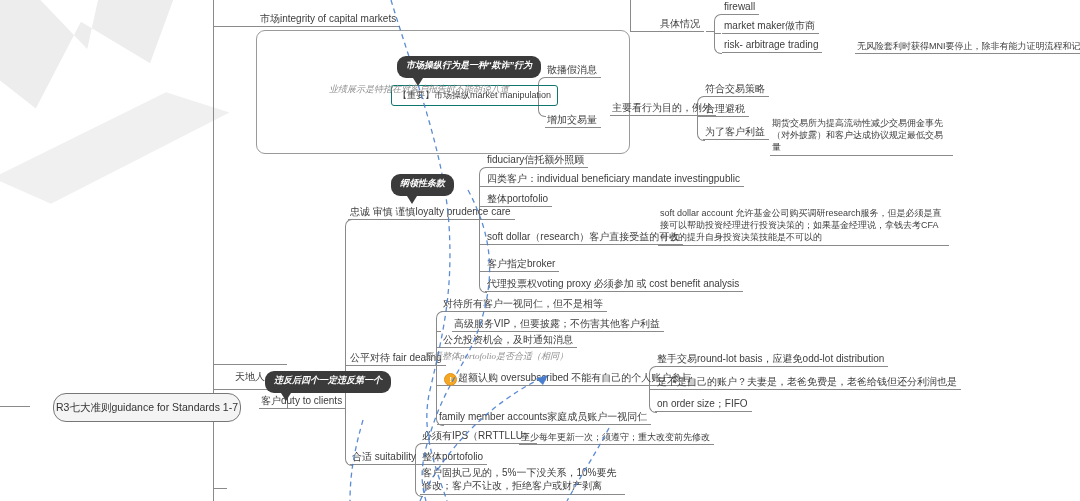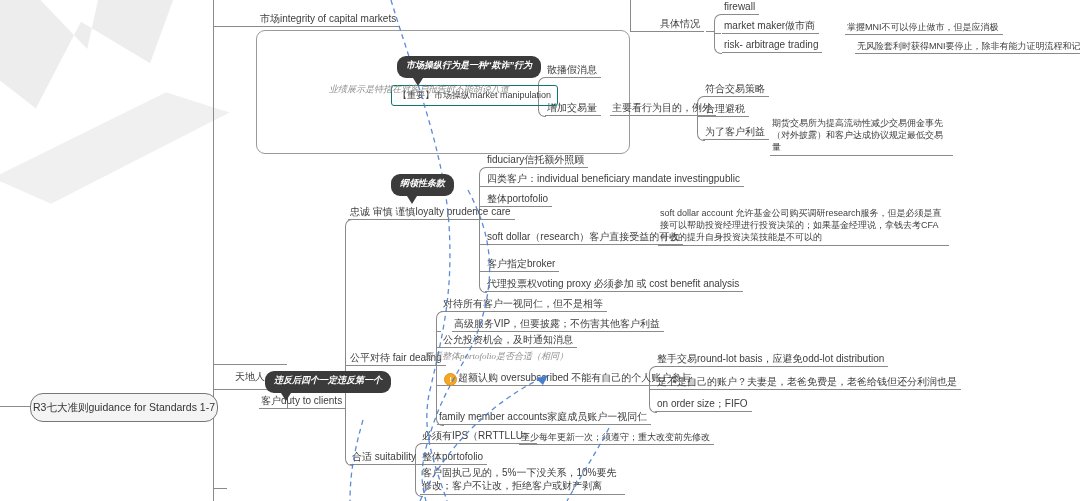--- a/index.html
+++ b/index.html
@@ -17,21 +17,21 @@
   .brkt{position:absolute;border:1px solid #8a8a8a;border-right:none;
      border-radius:7px 0 0 7px;width:7px;z-index:1;}
   .bigbox{position:absolute;border:1px solid #9a9a9a;border-radius:9px;z-index:1;}
   .boxnode{position:absolute;border:1px solid #0f766e;border-radius:3px;padding:3px 6px;
      font-size:9px;color:#3d3d3d;white-space:nowrap;z-index:3;text-align:center;}
   .callout{position:absolute;background:#3b3b3b;color:#fff;font-size:9px;font-style:italic;
      font-weight:bold;padding:3px 9px 6px;border-radius:9px;white-space:nowrap;z-index:6;}
   .callout::after{content:"";position:absolute;top:100%;left:16px;
      border:5px solid transparent;border-top:8px solid #3b3b3b;border-bottom:none;}
   .rootbox{position:absolute;border:1.3px solid #777;border-radius:13px;background:#f4f4f4;
-     display:flex;align-items:center;justify-content:center;font-size:10.5px;color:#333;z-index:2;}
+     display:flex;align-items:center;justify-content:center;font-size:10.5px;color:#333;z-index:2;margin-left:23px;}
   .tdr{position:absolute;border-top:1px solid #8a8a8a;border-bottom:1px solid #8a8a8a;
      display:flex;align-items:center;justify-content:center;font-size:10px;color:#3d3d3d;z-index:2;}
   .marker{position:absolute;width:11px;height:11px;border-radius:50%;background:#f5a623;
      border:1px solid #e0921a;color:#fff;font-size:8px;font-weight:bold;line-height:11px;
      text-align:center;z-index:3;}
   .ovl{position:absolute;left:0;top:0;pointer-events:none;}
 </style>
 </head>
 <body>
 
@@ -56,30 +56,29 @@
   <div class="bigbox" style="left:256px;top:30px;width:372px;height:122px"></div>
 
   <div class="vl" style="left:630px;top:0;height:31px"></div>
   <div class="hl" style="left:630px;top:31px;width:28px"></div>
   <div class="n" style="left:658px;top:17px">具体情况</div>
   <div class="hl" style="left:706px;top:31px;width:8px"></div>
   <div class="brkt" style="left:714px;top:14px;height:38px"></div>
   <div class="hl" style="left:714px;top:33px;width:7px"></div>
   <div class="n" style="left:722px;top:0px">firewall</div>
   <div class="n" style="left:722px;top:19px">market maker做市商</div>
-  <div class="n n9" style="left:845px;top:21px">掌握MNI不可以停止做市，但是应消极</div>
   <div class="n" style="left:722px;top:38px">risk- arbitrage trading</div>
   <div class="n n9" style="left:855px;top:40px">无风险套利时获得MNI要停止，除非有能力证明流程和记录规范</div>
 
   <div class="callout" style="left:397px;top:56px">市场操纵行为是一种“欺诈”行为</div>
   <div class="it" style="left:329px;top:83px">业绩展示是特指在对客户报告时不能胡说八道</div>
   <div class="boxnode" style="left:391px;top:85px">【重要】市场操纵market manipulation</div>
   <div class="brkt" style="left:538px;top:77px;height:38px"></div>
   <div class="n" style="left:545px;top:63px">散播假消息</div>
-  <div class="n" style="left:545px;top:101px">增加交易量</div>
+  <div class="n" style="left:545px;top:113px">增加交易量</div>
   <div class="n" style="left:610px;top:101px">主要看行为目的，例外</div>
   <div class="brkt" style="left:697px;top:96px;height:43px"></div>
   <div class="hl" style="left:697px;top:116px;width:6px"></div>
   <div class="n" style="left:703px;top:82px">符合交易策略</div>
   <div class="n" style="left:703px;top:102px">合理避税</div>
   <div class="n" style="left:703px;top:125px">为了客户利益</div>
   <div class="blk" style="left:770px;top:117px;width:178px">期货交易所为提高流动性减少交易佣金事先（对外披露）和客户达成协议规定最低交易量</div>
 
   <div class="callout" style="left:265px;top:371px">违反后四个一定违反第一个</div>
   <div class="n" style="left:259px;top:394px">客户duty to clients</div>

